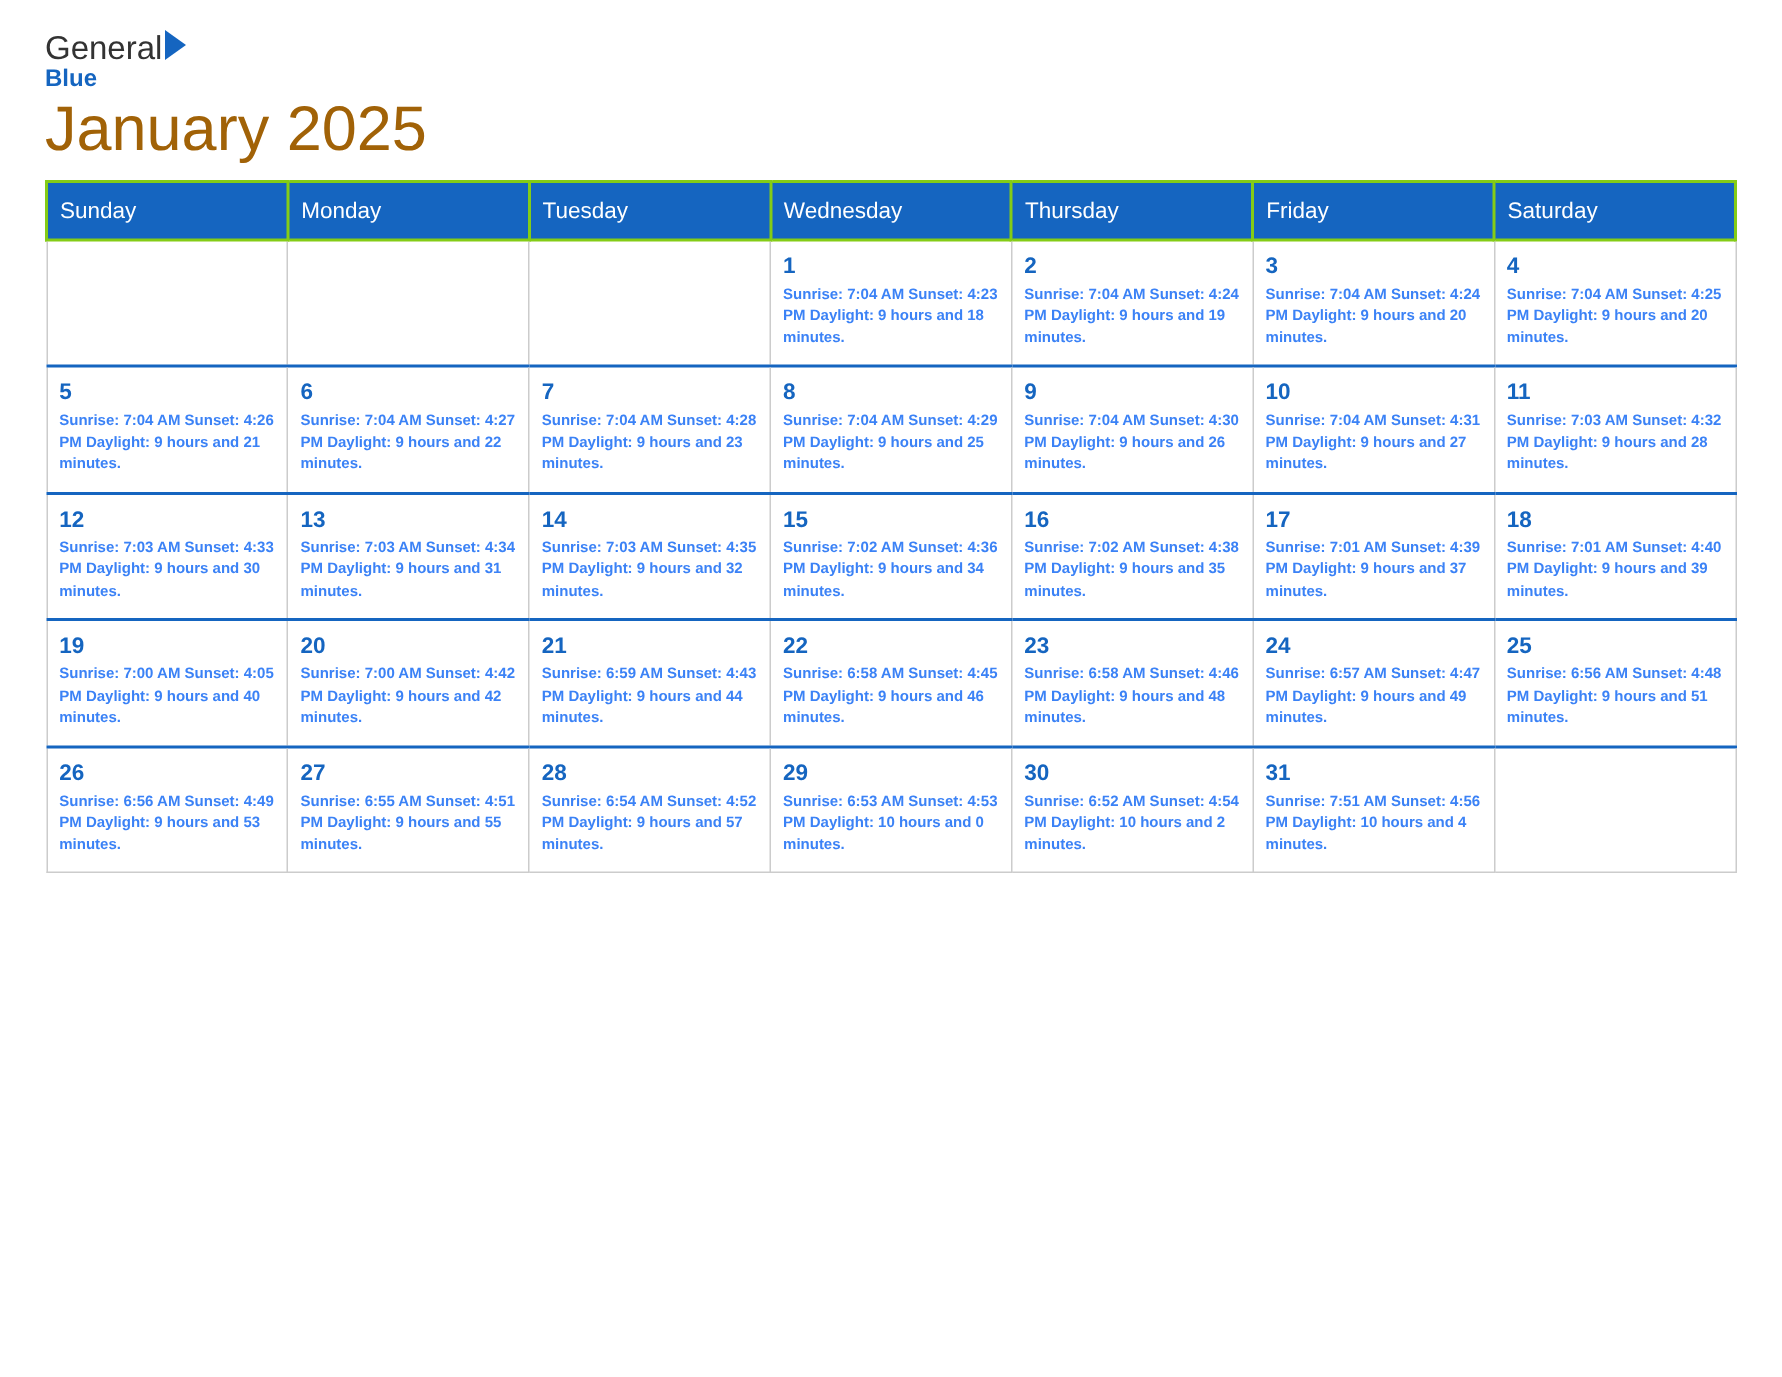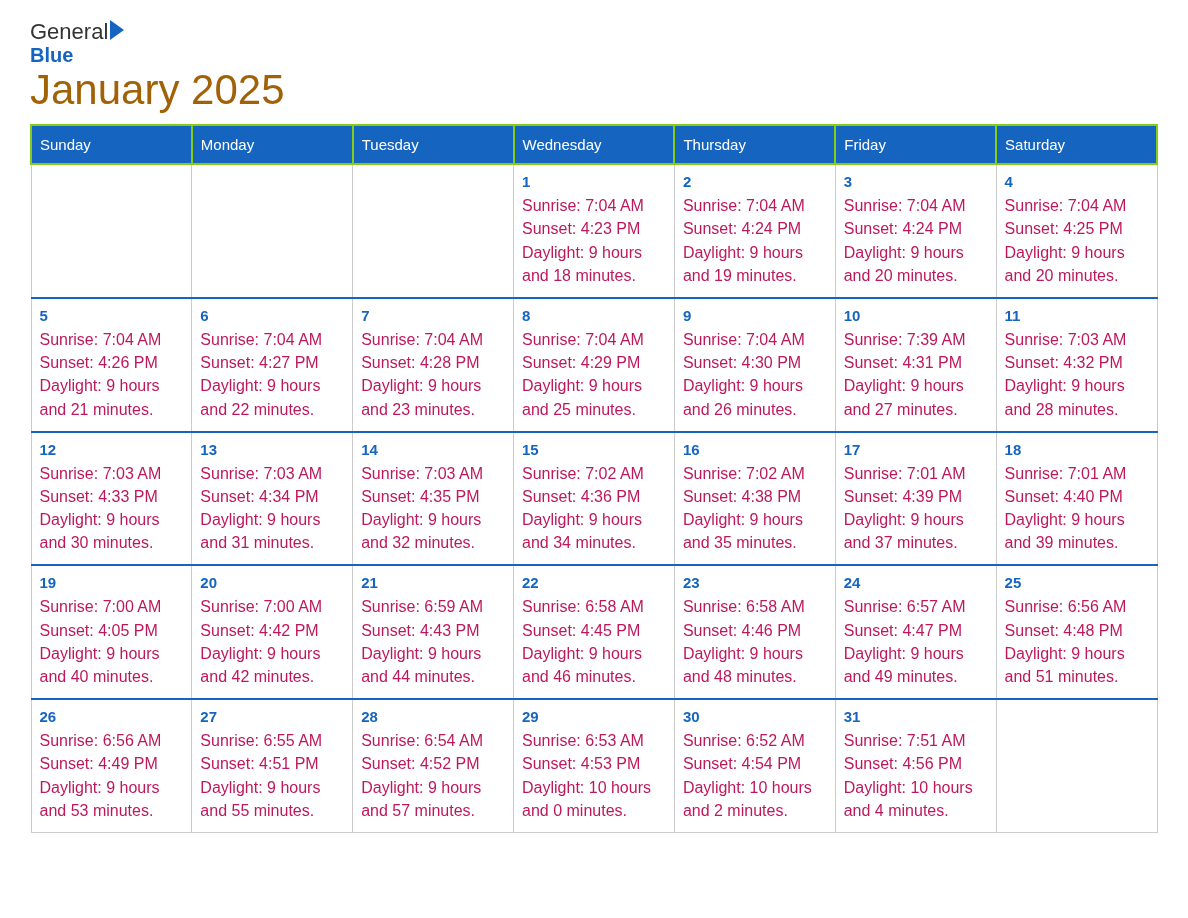--- a/index.html
+++ b/index.html
@@ -21,21 +21,21 @@
       display: flex;
       align-items: center;
       gap: 4px;
     }
     .logo-text-general {
       font-size: 22px;
       color: #333;
       font-weight: normal;
     }
     .logo-text-blue {
-      font-size: 20px;
+      font-size: 16px;
       color: #1565c0;
       font-weight: bold;
     }
     .logo-arrow {
       width: 0;
       height: 0;
       border-left: 14px solid #1565c0;
       border-top: 10px solid transparent;
       border-bottom: 10px solid transparent;
       margin-left: 2px;
@@ -79,23 +79,24 @@
       color: #333;
     }
     .day-number {
       font-size: 15px;
       color: #1565c0;
       font-weight: bold;
       margin-bottom: 4px;
       display: block;
     }
     .day-info {
-      font-size: 16px;
-      color: #be185d;
+      font-size: 10px;
+      color: #3b82f6;
       line-height: 1.45;
+      font-weight: bold;
     }
   </style>
 </head>
 <body>
 
 <div class="header">
   <div class="logo">
     <div style="display:flex;flex-direction:column;line-height:1.1;">
       <span style="display:flex;align-items:center;">
         <span class="logo-text-general">General</span>
@@ -186,21 +187,21 @@
         </td>
         <td>
           <span class="day-number">9</span>
           <div class="day-info">Sunrise: 7:04 AM
 Sunset: 4:30 PM
 Daylight: 9 hours
 and 26 minutes.</div>
         </td>
         <td>
           <span class="day-number">10</span>
-          <div class="day-info">Sunrise: 7:39 AM
+          <div class="day-info">Sunrise: 7:04 AM
 Sunset: 4:31 PM
 Daylight: 9 hours
 and 27 minutes.</div>
         </td>
         <td>
           <span class="day-number">11</span>
           <div class="day-info">Sunrise: 7:03 AM
 Sunset: 4:32 PM
 Daylight: 9 hours
 and 28 minutes.</div>

